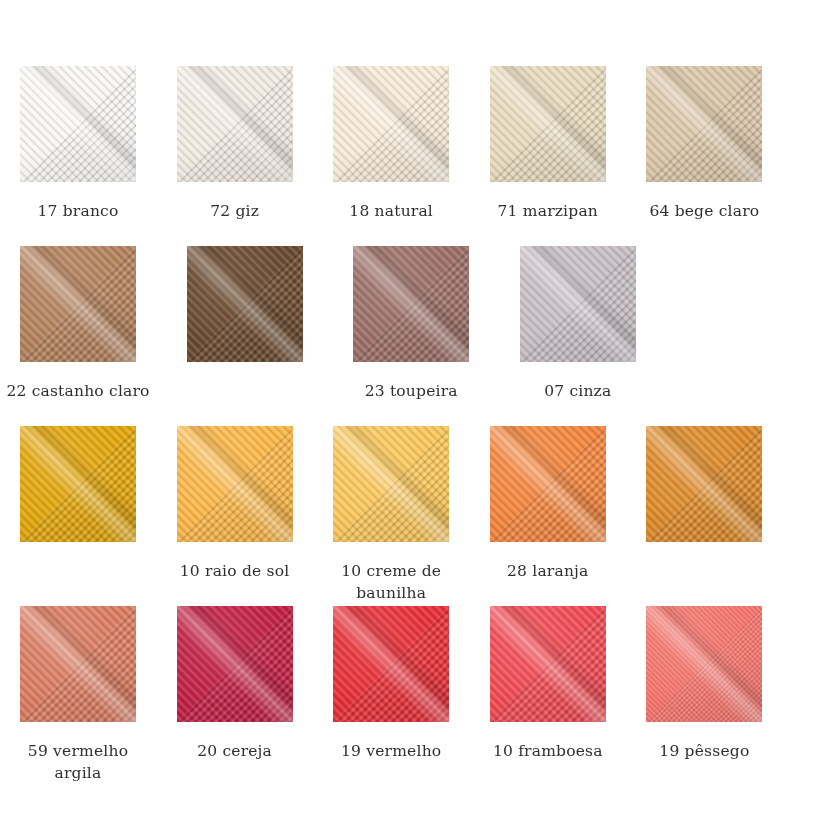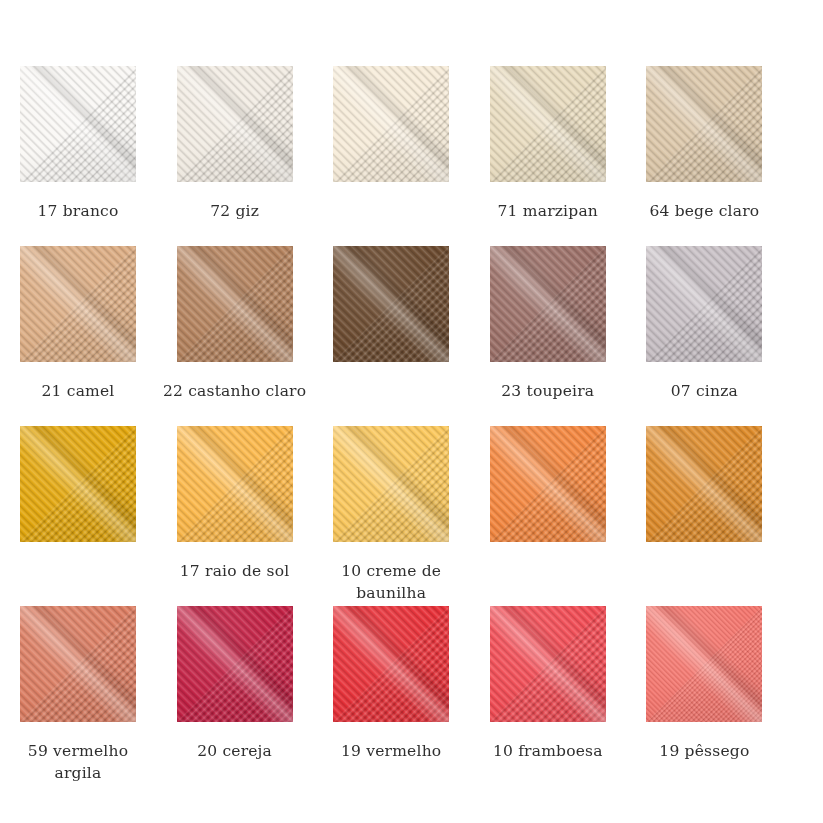--- a/index.html
+++ b/index.html
@@ -194,20 +194,21 @@
           <div class="swatch">
             <div class="fill" style="background: rgb(247, 236, 217);"></div>
             <div class="strands-a"></div>
             <div class="lower-region">
               <div class="strands-b"></div>
             </div>
             <div class="seam"></div>
             <div class="shade"></div>
           </div>
         </div>
+        <div class="label">18 natural</div>
       </div>
       <div class="cell">
         <div class="swatch-wrap">
           <div class="swatch">
             <div class="fill" style="background: rgb(233, 220, 191);"></div>
             <div class="strands-a"></div>
             <div class="lower-region">
               <div class="strands-b"></div>
             </div>
             <div class="seam"></div>
@@ -228,34 +229,20 @@
             <div class="shade"></div>
           </div>
         </div>
         <div class="label">64 bege claro</div>
       </div>
     </div>
     <div class="row">
       <div class="cell">
         <div class="swatch-wrap">
           <div class="swatch">
-            <div class="fill" style="background: rgb(221, 174, 133);"></div>
-            <div class="strands-a"></div>
-            <div class="lower-region">
-              <div class="strands-b"></div>
-            </div>
-            <div class="seam"></div>
-            <div class="shade"></div>
-          </div>
-        </div>
-        <div class="label">21 camel</div>
-      </div>
-      <div class="cell">
-        <div class="swatch-wrap">
-          <div class="swatch">
             <div class="fill" style="background: rgb(181, 131, 94);"></div>
             <div class="strands-a"></div>
             <div class="lower-region">
               <div class="strands-b"></div>
             </div>
             <div class="seam"></div>
             <div class="shade"></div>
           </div>
         </div>
         <div class="label">22 castanho claro</div>
@@ -321,21 +308,21 @@
           <div class="swatch">
             <div class="fill" style="background: rgb(252, 184, 73);"></div>
             <div class="strands-a"></div>
             <div class="lower-region">
               <div class="strands-b"></div>
             </div>
             <div class="seam"></div>
             <div class="shade"></div>
           </div>
         </div>
-        <div class="label">17 raio de sol</div>
+        <div class="label">10 raio de sol</div>
       </div>
       <div class="cell">
         <div class="swatch-wrap">
           <div class="swatch">
             <div class="fill" style="background: rgb(251, 200, 92);"></div>
             <div class="strands-a"></div>
             <div class="lower-region">
               <div class="strands-b"></div>
             </div>
             <div class="seam"></div>
@@ -349,20 +336,21 @@
           <div class="swatch">
             <div class="fill" style="background: rgb(245, 135, 63);"></div>
             <div class="strands-a"></div>
             <div class="lower-region">
               <div class="strands-b"></div>
             </div>
             <div class="seam"></div>
             <div class="shade"></div>
           </div>
         </div>
+        <div class="label">28 laranja</div>
       </div>
       <div class="cell">
         <div class="swatch-wrap">
           <div class="swatch">
             <div class="fill" style="background: rgb(222, 139, 42);"></div>
             <div class="strands-a"></div>
             <div class="lower-region">
               <div class="strands-b"></div>
             </div>
             <div class="seam"></div>

